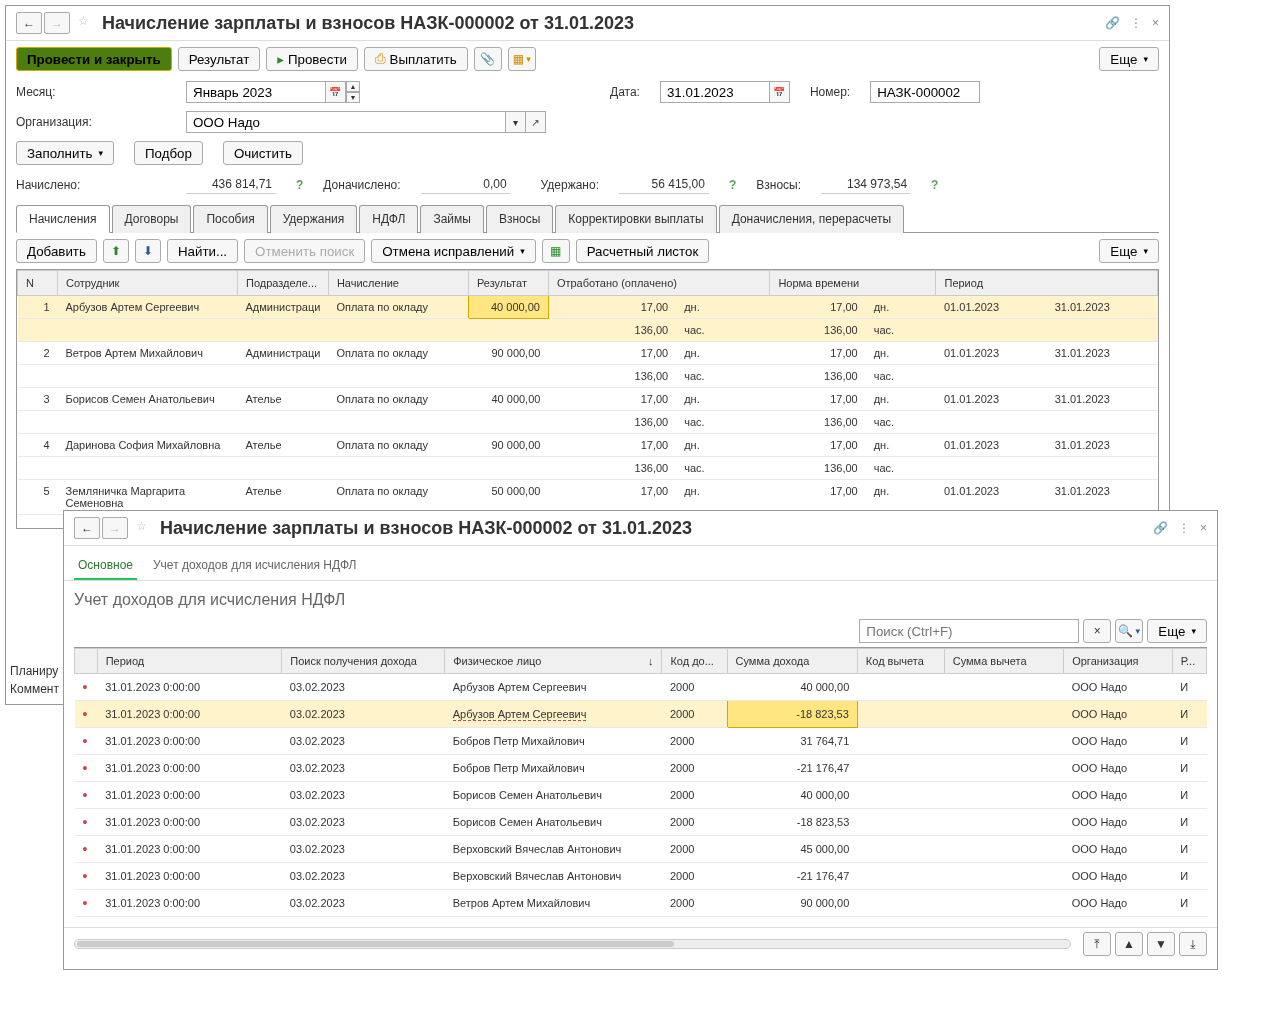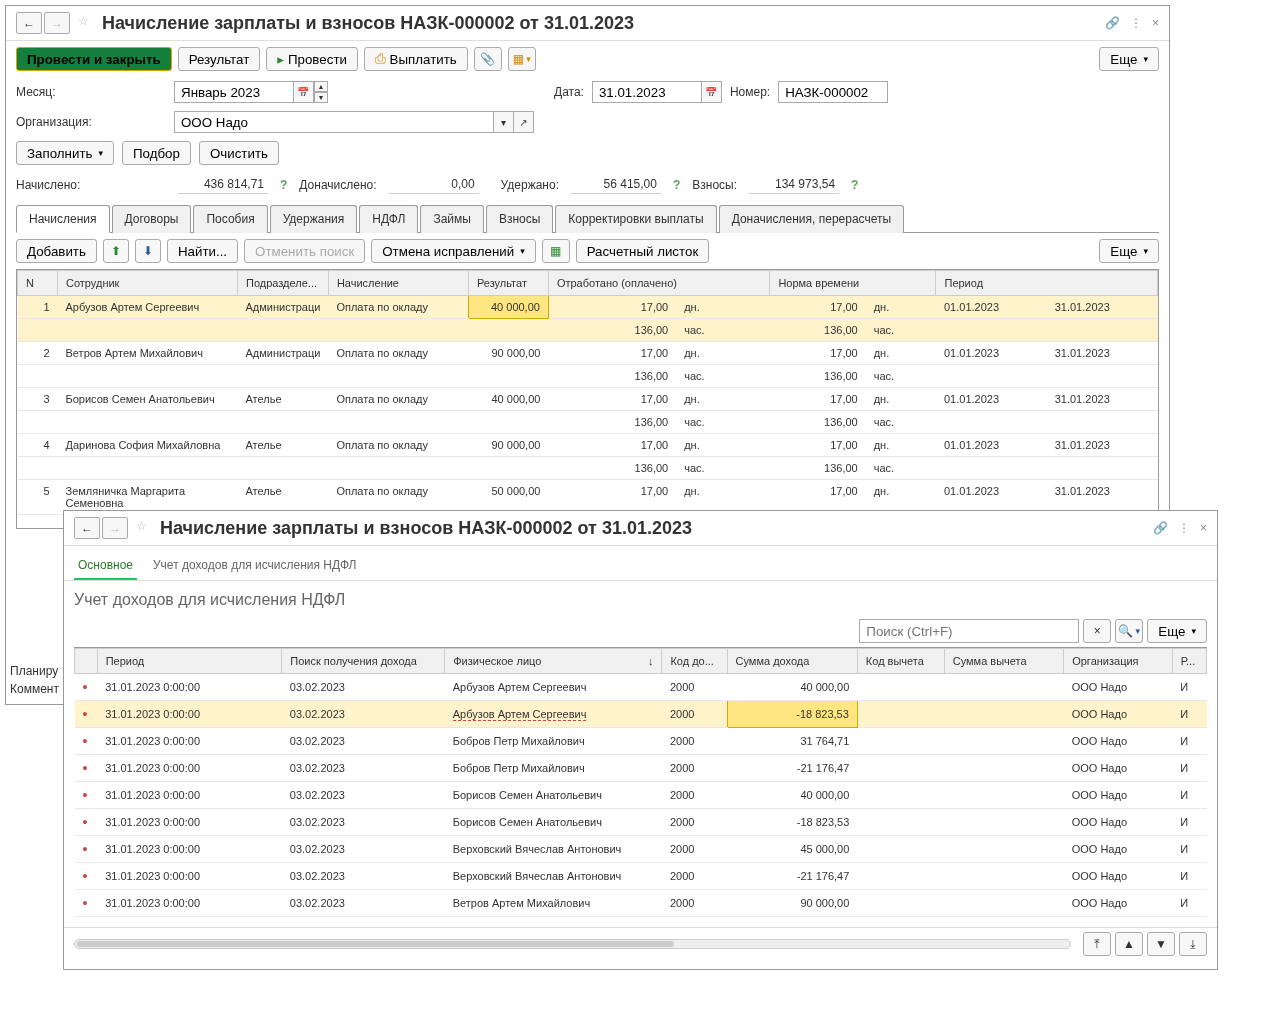--- a/index.html
+++ b/index.html
@@ -9,31 +9,31 @@
 .win2 { left: 63px; top: 510px; width: 1155px; height: 460px; }
 .titlebar { display: flex; align-items: center; padding: 6px 10px; border-bottom: 1px solid #ddd; }
 .nav-btn { width: 26px; height: 22px; border: 1px solid #aaa; background: #f7f7f7; display: inline-flex; align-items: center; justify-content: center; margin-right: 2px; cursor: pointer; border-radius: 2px; }
 .nav-btn.disabled { color: #bbb; }
 .star-icon { width: 18px; height: 18px; margin: 0 6px; color: #bbb; }
 .title { font-size: 18px; font-weight: bold; color: #333; flex: 1; }
 .title-icons { display: flex; gap: 10px; align-items: center; color: #888; }
 .title-icons span { cursor: pointer; }
 .toolbar { display: flex; align-items: center; padding: 6px 10px; gap: 6px; }
 .btn { border: 1px solid #aaa; background: #f7f7f7; padding: 4px 10px; border-radius: 3px; cursor: pointer; display: inline-flex; align-items: center; gap: 4px; height: 24px; }
-.btn-yellow { background: #15803d; border-color: #d4a800; font-weight: bold; }
+.btn-yellow { background: #4d7c0f; border-color: #d4a800; font-weight: bold; }
 .btn-caret::after { content: "▾"; margin-left: 2px; font-size: 9px; }
 .icon-box { width: 28px; height: 24px; border: 1px solid #aaa; background: #f7f7f7; display: inline-flex; align-items: center; justify-content: center; border-radius: 3px; cursor: pointer; }
-.form-row { display: flex; align-items: center; padding: 4px 10px; gap: 8px; }
+.form-row { display: flex; align-items: center; padding: 4px 10px; gap: 20px; }
 .label { color: #333; }
 .input { border: 1px solid #aaa; padding: 3px 6px; height: 22px; background: #fff; }
 .input-group { display: flex; align-items: center; }
 .input-btn { width: 20px; height: 22px; border: 1px solid #aaa; background: #f7f7f7; display: inline-flex; align-items: center; justify-content: center; cursor: pointer; border-left: none; font-size: 10px; }
 .spinner { display: flex; flex-direction: column; }
 .spinner-btn { width: 14px; height: 11px; border: 1px solid #aaa; background: #f7f7f7; font-size: 7px; display: flex; align-items: center; justify-content: center; cursor: pointer; }
-.totals-row { display: flex; align-items: center; padding: 6px 10px; gap: 12px; }
+.totals-row { display: flex; align-items: center; padding: 6px 10px; gap: 20px; }
 .total-val { text-align: right; border-bottom: 1px solid #ccc; padding: 2px 4px; min-width: 90px; display: inline-block; }
 .qmark { color: #5a9e5a; font-weight: bold; cursor: pointer; }
 .tabs { display: flex; border-bottom: 1px solid #999; margin: 4px 10px 0; }
 .tab { padding: 6px 12px; border: 1px solid #999; border-bottom: none; background: #f0f0f0; margin-right: 2px; cursor: pointer; border-radius: 3px 3px 0 0; position: relative; top: 1px; }
 .tab.active { background: #fff; border-bottom: 1px solid #fff; }
 .sub-toolbar { display: flex; align-items: center; padding: 6px 10px; gap: 6px; }
 .sub-toolbar .spacer { flex: 1; }
 .arrow-btn { width: 26px; height: 24px; border: 1px solid #aaa; background: #f7f7f7; display: inline-flex; align-items: center; justify-content: center; cursor: pointer; border-radius: 3px; }
 .arrow-green { color: #2a8a2a; }
 .arrow-blue { color: #2a5a9a; }
@@ -94,21 +94,21 @@
       </button>
     <span class="icon-box">📎</span>
     <span class="icon-box btn-caret" style="color:#d48a00;">▦</span>
     <div style="flex:1"></div>
     <button class="btn btn-caret">Еще</button>
   </div>
 
   <div class="form-row">
     <span class="label" style="width:150px">Месяц:</span>
     <div class="input-group">
-      <input class="input" style="width: 120px;" value="Январь 2023">
+      <input class="input" style="width: 140px;" value="Январь 2023">
       <span class="input-btn">📅</span>
       <div class="spinner">
         <span class="spinner-btn">▲</span>
         <span class="spinner-btn">▼</span>
       </div>
     </div>
     <span style="width:210px"></span>
     <span class="label">Дата:</span>
     <div class="input-group">
       <input class="input" style="width: 110px;" value="31.01.2023">

